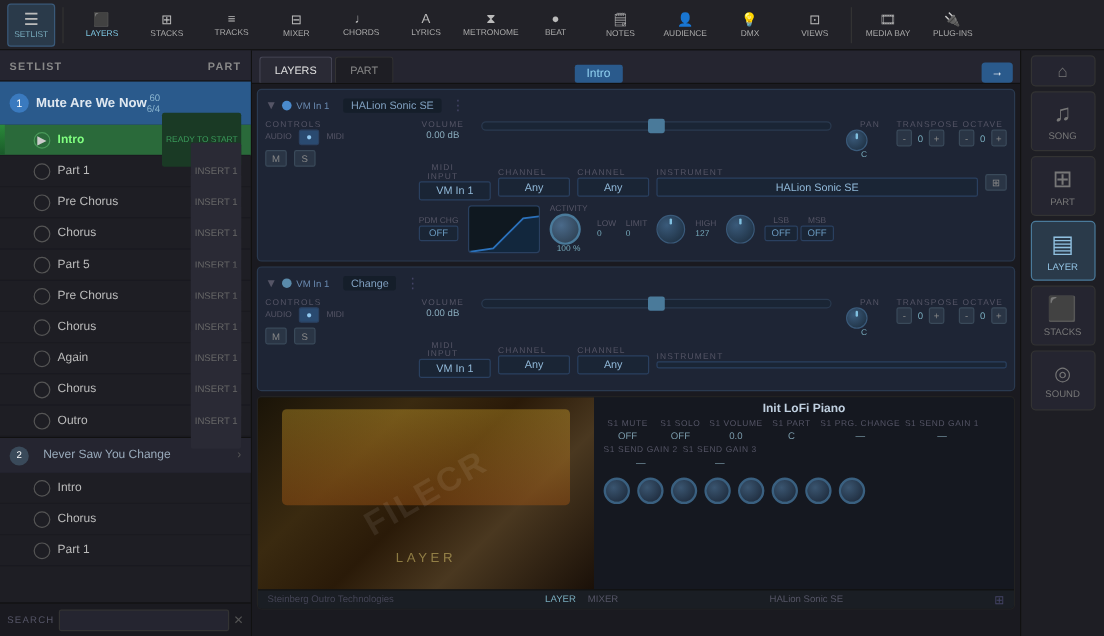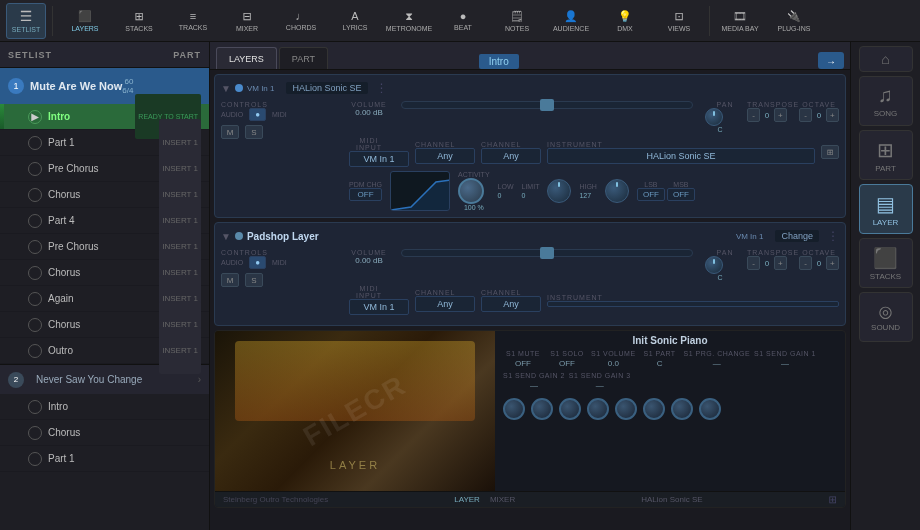--- a/index.html
+++ b/index.html
@@ -616,21 +616,21 @@
     </div>
 
     <div class="part-item">
       <div class="part-icon"></div>
       <span class="part-label">Chorus</span>
       <span class="part-right">INSERT 1</span>
     </div>
 
     <div class="part-item">
       <div class="part-icon"></div>
-      <span class="part-label">Part 4</span>
+      <span class="part-label">Part 5</span>
       <span class="part-right">INSERT 1</span>
     </div>
 
     <div class="part-item">
       <div class="part-icon"></div>
       <span class="part-label">Pre Chorus</span>
       <span class="part-right">INSERT 1</span>
     </div>
 
     <div class="part-item">
@@ -669,20 +669,25 @@
     </div>
     <div class="part-item">
       <div class="part-icon"></div>
       <span class="part-label">Chorus</span>
     </div>
     <div class="part-item">
       <div class="part-icon"></div>
       <span class="part-label">Part 1</span>
     </div>
 
+    <div id="search-bar" style="margin-top:auto;">
+      <span style="font-size:8px;color:#556;letter-spacing:1px;">SEARCH</span>
+      <input type="text" style="flex: 1 1 0%;">
+      <span style="color:#555;cursor:pointer;font-size:10px;">✕</span>
+    </div>
   </div>
 
   <div id="center-content">
 
     <div id="layer-tabs">
       <div class="layer-tab active">
         <span>LAYERS</span>
       </div>
       <div class="zones-tab">
         <span>PART</span>
@@ -819,21 +824,20 @@
               </div>
             </div>
           </div>
         </div>
       </div>
 
       <div class="layer-card">
         <div class="layer-card-header">
           <div style="color:#556;font-size:10px;">▼</div>
           <div style="width:8px;height:8px;background:#5a8aaa;border-radius:50%;"></div>
-          <div class="layer-card-title">Padshop Layer</div>
           <div class="layer-vmin" style="margin-right:8px;">VM In 1</div>
           <div class="layer-instrument">Change</div>
           <span style="color:#446;font-size:12px;margin-left:4px;">⋮</span>
         </div>
 
         <div style="display:flex;gap:8px;align-items:flex-start;">
           <div style="width:120px;">
             <div class="section-label">CONTROLS</div>
             <div class="layer-row">
               <span style="font-size:7px;color:#556;">AUDIO</span>
@@ -904,21 +908,21 @@
 
       <div style="background:#151820;border:1px solid #222;border-radius:4px;overflow:hidden;">
         <div style="display:flex;">
 
           <div id="piano-image">
             <div class="watermark">FILECR</div>
             <span class="piano-brand">LAYER</span>
           </div>
 
           <div id="plugin-controls">
-            <div class="plugin-name">Init Sonic Piano</div>
+            <div class="plugin-name">Init LoFi Piano</div>
             <div style="display:flex;flex-wrap:wrap;gap:4px;">
               <div class="param-col">
                 <span class="param-label">S1 Mute</span>
                 <span class="param-value">OFF</span>
               </div>
               <div class="param-col">
                 <span class="param-label">S1 Solo</span>
                 <span class="param-value">OFF</span>
               </div>
               <div class="param-col">

